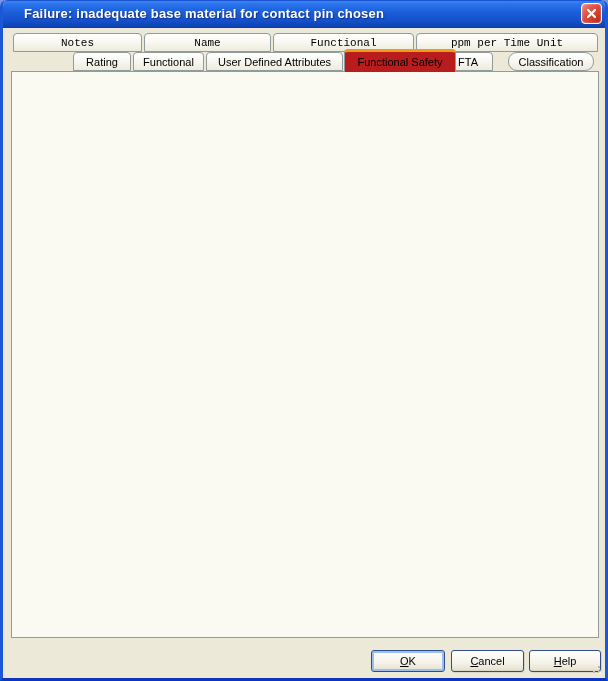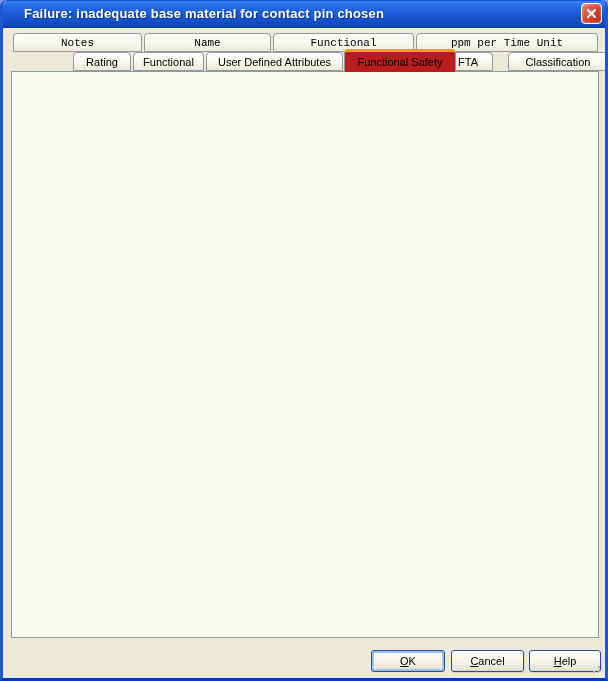--- a/index.html
+++ b/index.html
@@ -113,21 +113,21 @@
   <div class="tab row1" style="left:141px;width:127px;">Name</div>
   <div class="tab row1" style="left:270px;width:141px;">Functional</div>
   <div class="tab row1" style="left:413px;width:182px;">ppm per Time Unit</div>
 
   <div class="tab row2" style="left:8px;width:60px;margin-top:41px;">Name</div>
   <div class="tab row2" style="left:70px;width:58px;">Rating</div>
   <div class="tab row2" style="left:130px;width:71px;">Functional</div>
   <div class="tab row2" style="left:203px;width:137px;">User Defined Attributes</div>
   <div class="tab row2 active" style="left:341px;width:112px;">Functional Safety</div>
   <div class="tab row2" style="left:440px;width:50px;">FTA</div>
-  <div class="tab row2" style="left:505px;width:100px;">Classification</div>
+  <div class="tab row2" style="left:505px;width:86px;border-radius:9px;">Classification</div>
 
   <div id="page"></div>
 
   <div class="group" style="left:22px;top:90px;width:560px;height:121px;">
     <span class="group-caption">Desired Values (requirements):</span>
   </div>
   <span class="lbl" style="left:34px;top:111px;"><u>S</u>IL:</span>
   <div class="combo" style="left:252px;top:108px;width:256px;">
     <span class="combo-text">"No entry"</span>
     <span class="combo-btn">

